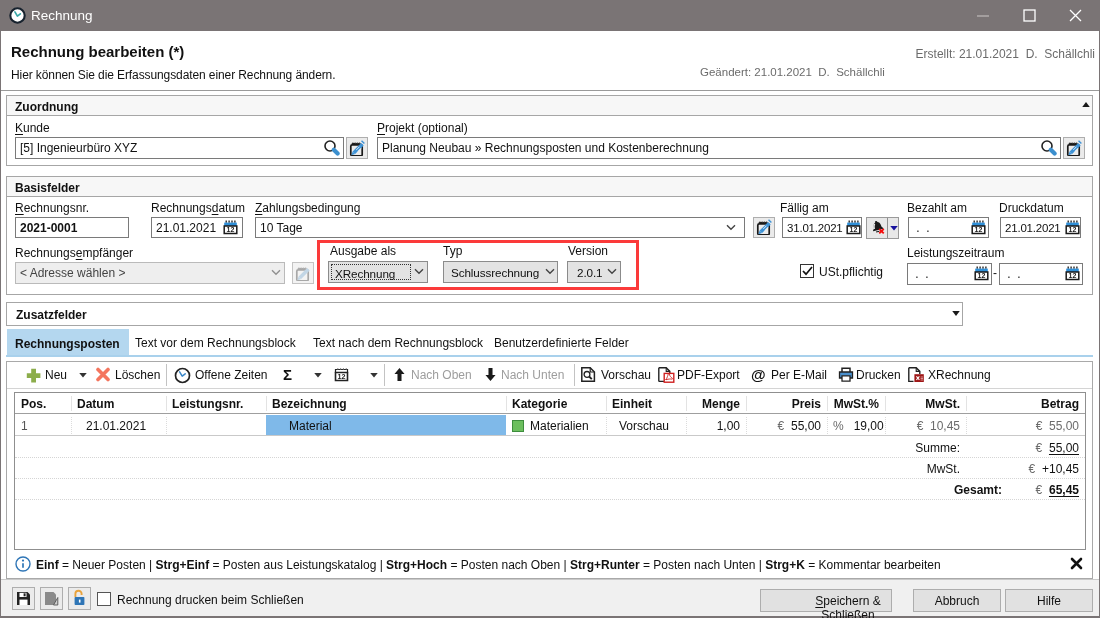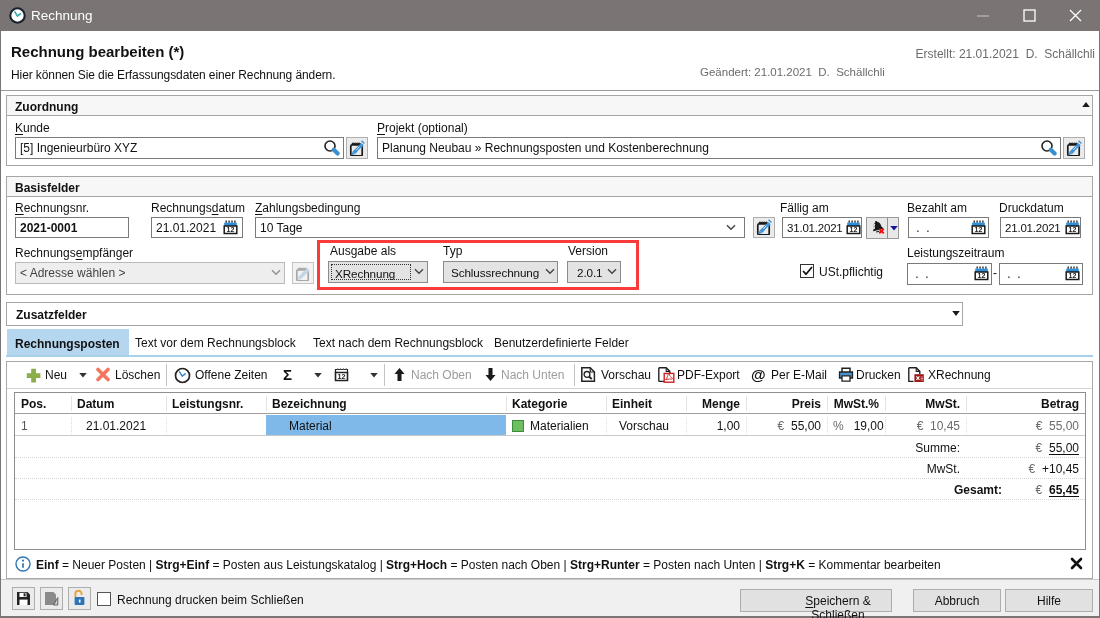--- a/index.html
+++ b/index.html
@@ -369,15 +369,15 @@
     <path d="M9.5 14 L13.8 6.5 L13.8 14 Z" fill="#cfcfcf" stroke="#555" stroke-width="0.9"></path>
   </svg>
 <div class="btnic" style="left:68px;top:587px;width:23px;height:23px;"></div>
 <svg class="abs" style="left:72px;top:589px" width="15" height="17" viewBox="0 0 15 17">
     <path d="M3.4 8 V4.8 a3.1 3.1 0 0 1 6.2 0 V6" fill="none" stroke="#e8a33d" stroke-width="1.9"></path>
     <rect x="2.6" y="8" width="9.8" height="8" rx="0.8" fill="#2e75b6"></rect>
     <rect x="6.9" y="10.6" width="1.6" height="3" fill="#fff"></rect>
   </svg>
 <div class="abs" style="left:97px;top:592px;width:14px;height:14px;border:1px solid #555;background:#fff;"></div>
 <div class="abs" style="left:117px;top:593px;">Rechnung drucken beim Schließen</div>
-<div class="btn" style="left:740px;top:589px;width:152px;padding-left:44px;"><u>S</u>peichern &amp; Schließen</div>
+<div class="btn" style="left:760px;top:589px;width:132px;padding-left:44px;"><u>S</u>peichern &amp; Schließen</div>
 <div class="btn" style="left:913px;top:589px;width:88px;">Abbruch</div>
 <div class="btn" style="left:1005px;top:589px;width:88px;">Hilfe</div>
 
 </body></html>

